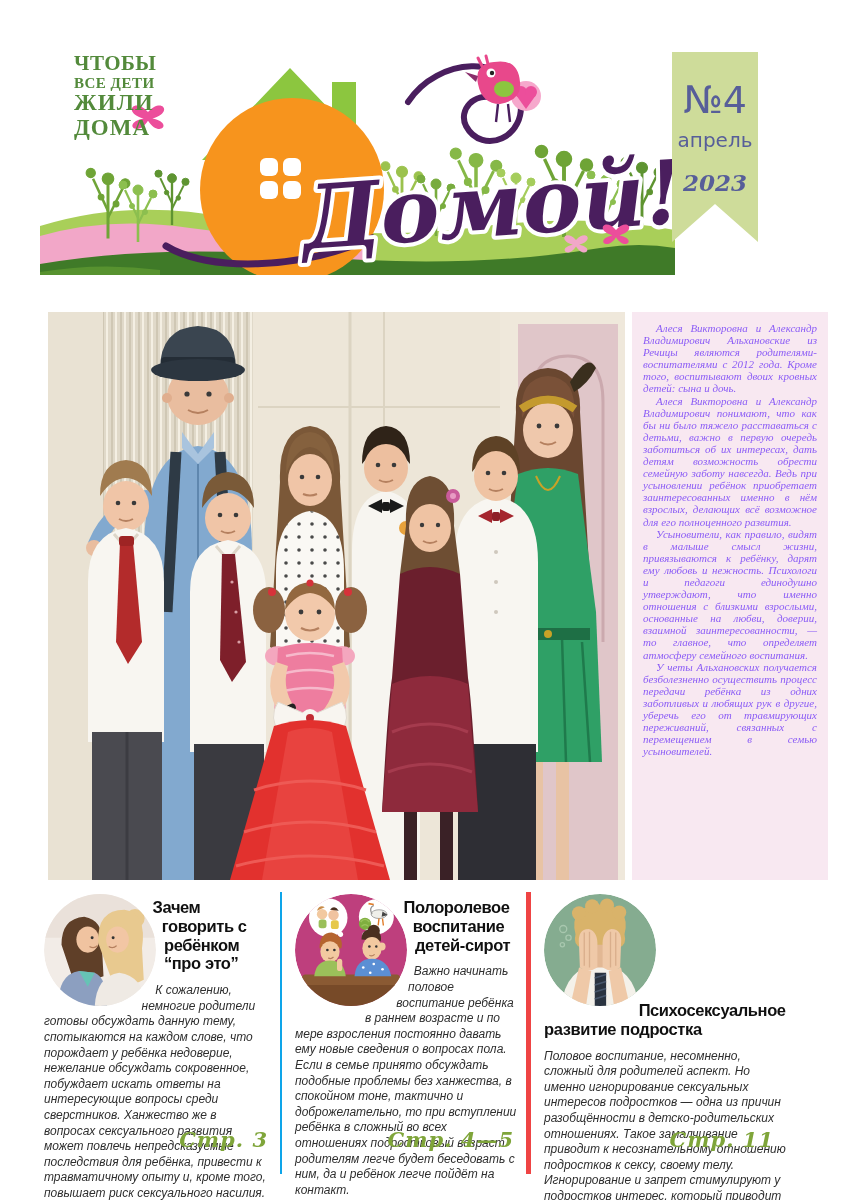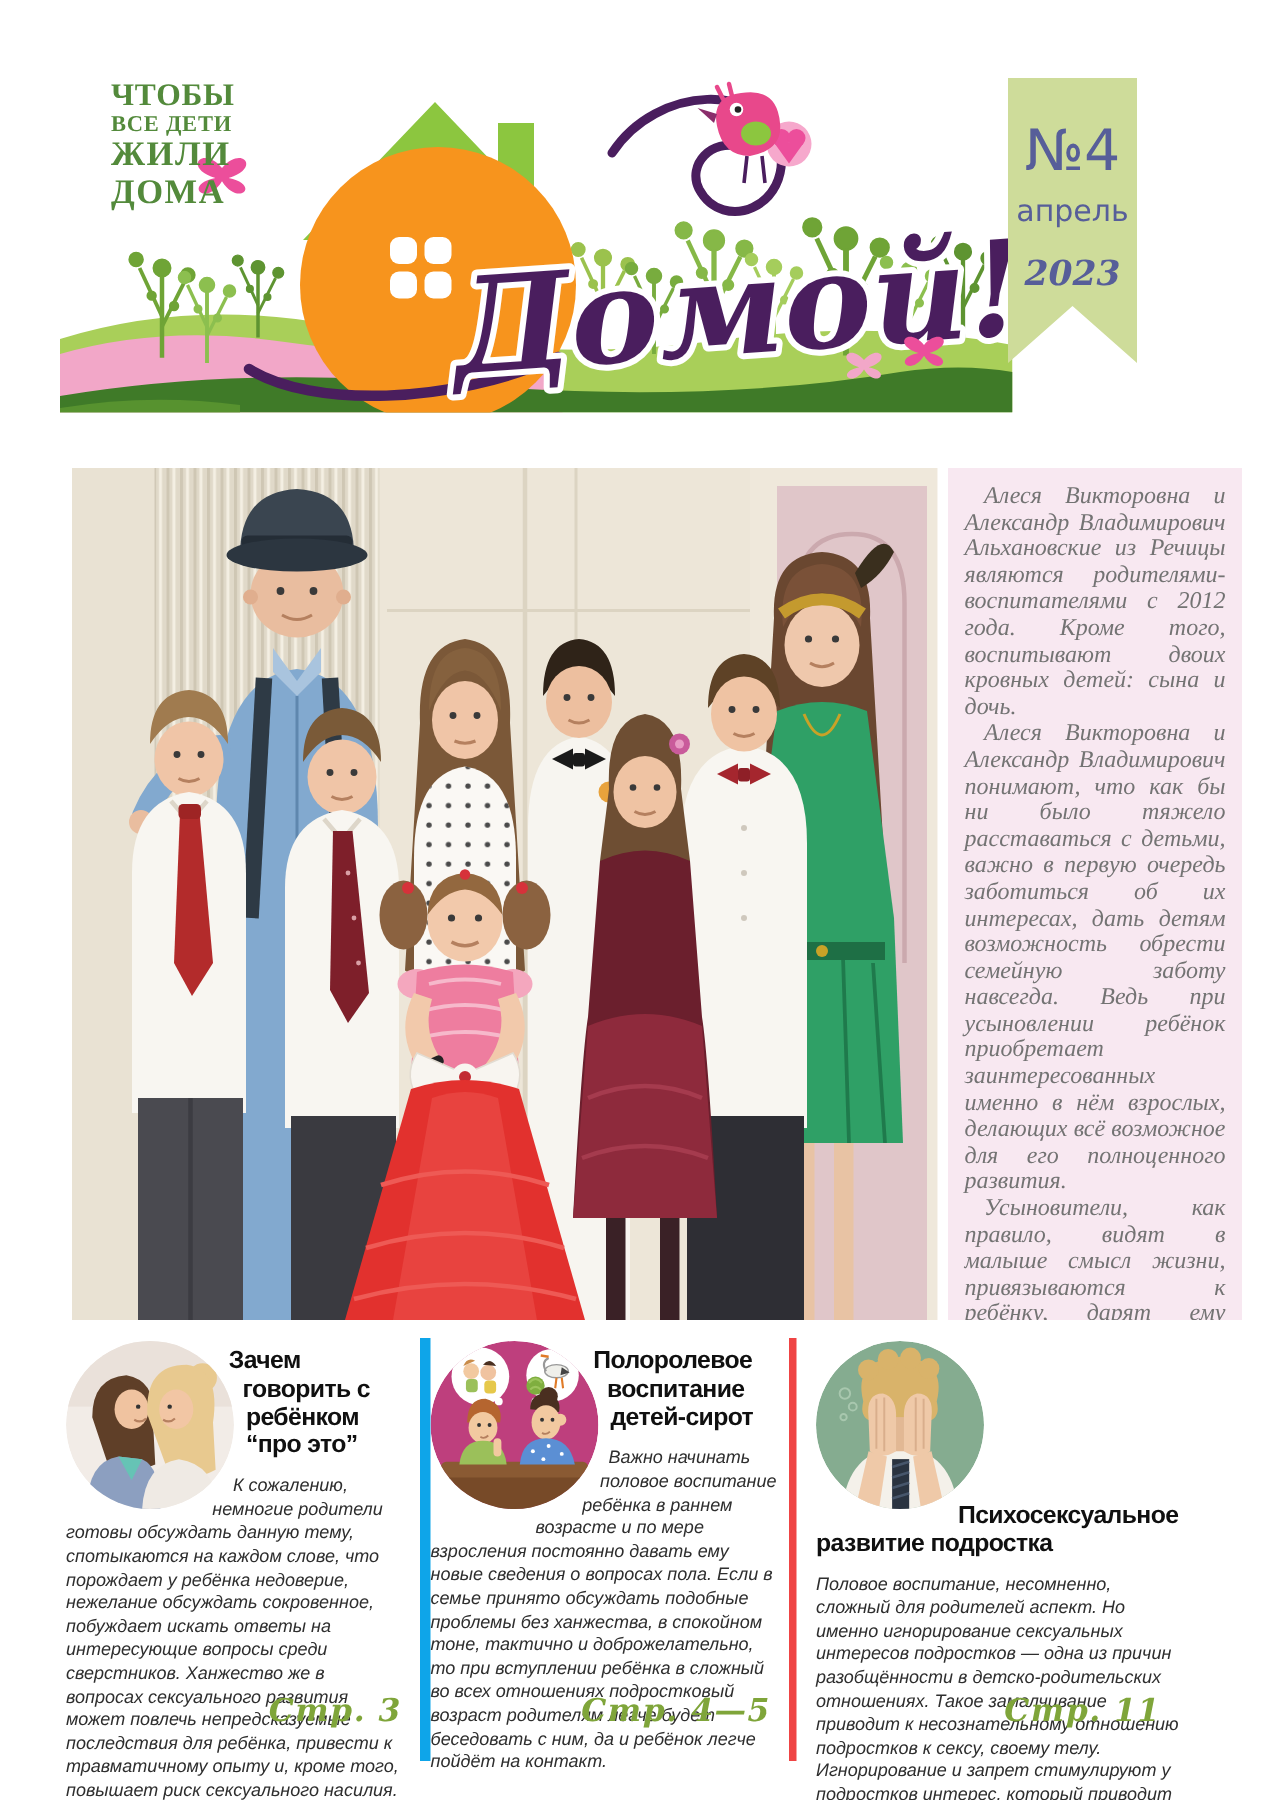--- a/index.html
+++ b/index.html
@@ -25,28 +25,28 @@
 
   .subtitle{position:absolute;left:40px;top:281px;width:740px;text-align:right;
             font-family:"Liberation Serif",serif;font-style:italic;font-size:15.5px;color:#1d1d1d;}
 
   
   .main{position:absolute;left:0;top:310px;width:843px;height:570px;}
   .photo-wrap{position:absolute;left:48px;top:2px;width:577px;height:568px;}
   .photo-wrap svg{display:block;width:577px;height:568px;}
   .feature-col{position:absolute;left:632px;top:2px;width:196px;height:568px;background:#F8E8F1;
                box-sizing:border-box;padding:10px 11px;overflow:hidden;}
-  .feature-col p{margin:0;font-family:"Liberation Serif",serif;font-style:italic;font-size:16px;
-                 line-height:1.1;color:#737373;text-align:justify;text-indent:13px;}
+  .feature-col p{margin:0;font-family:"Liberation Serif",serif;font-style:italic;font-size:11px;
+                 line-height:1.1;color:#8b5cf6;text-align:justify;text-indent:13px;}
 
   
   .bottom{position:absolute;left:44px;top:892px;width:742px;height:282px;display:flex;}
   .article{box-sizing:border-box;position:relative;}
   .a1{width:236px;padding-right:10px;}
-  .a2{width:246px;border-left:7px solid #0ea5e9;padding-right:6px;}
+  .a2{width:246px;border-left:2px solid #0ea5e9;padding-left:13px;padding-right:6px;}
   .a3{width:260px;border-left:5px solid #ef4444;padding-left:13px;}
   .circle{float:left;width:112px;height:112px;border-radius:50%;shape-outside:circle(50%);
           margin:2px 8px 6px 0;overflow:hidden;}
   .circle svg{display:block;width:112px;height:112px;}
   .article h3{font-size:16.5px;line-height:1.14;font-weight:bold;color:#101010;
               margin:6px 0 10px;letter-spacing:-0.4px;}
   .article .body{font-size:12px;line-height:1.3;font-style:italic;color:#2e2e2e;}
   .pageref{position:absolute;right:12px;bottom:22px;font-family:"DejaVu Serif",serif;
            font-style:italic;font-weight:bold;font-size:21px;color:#7FA53A;letter-spacing:1px;text-align:center;}
 </style>

